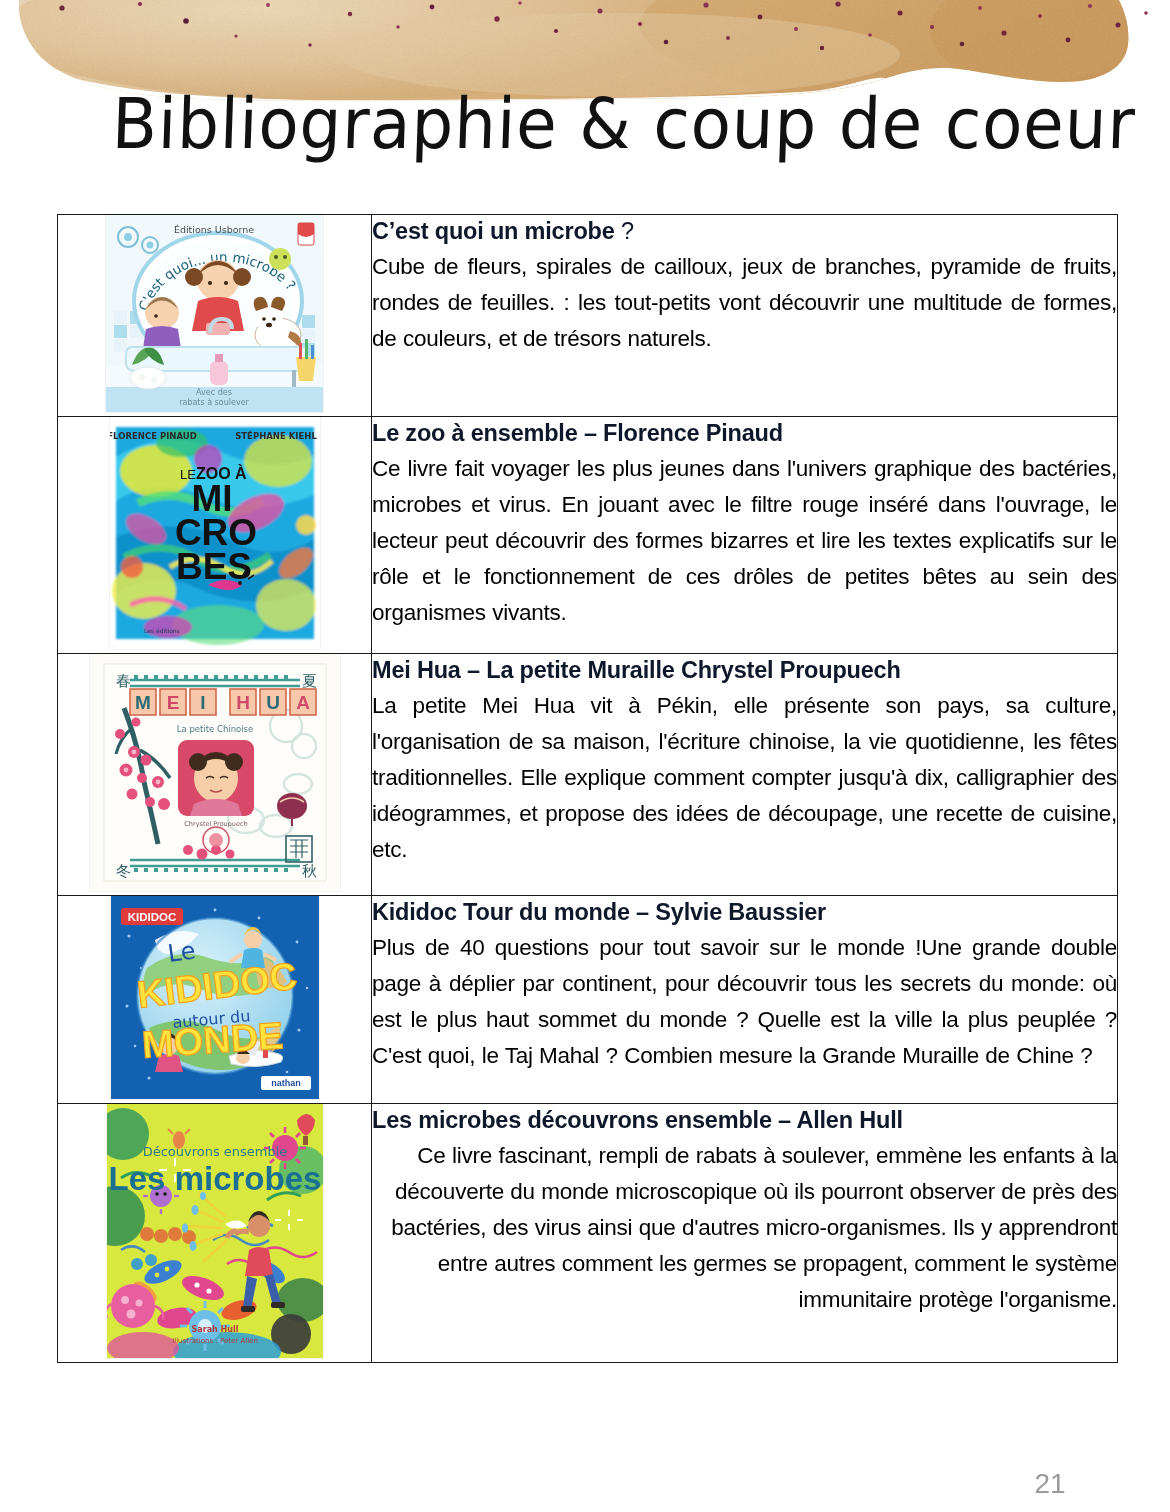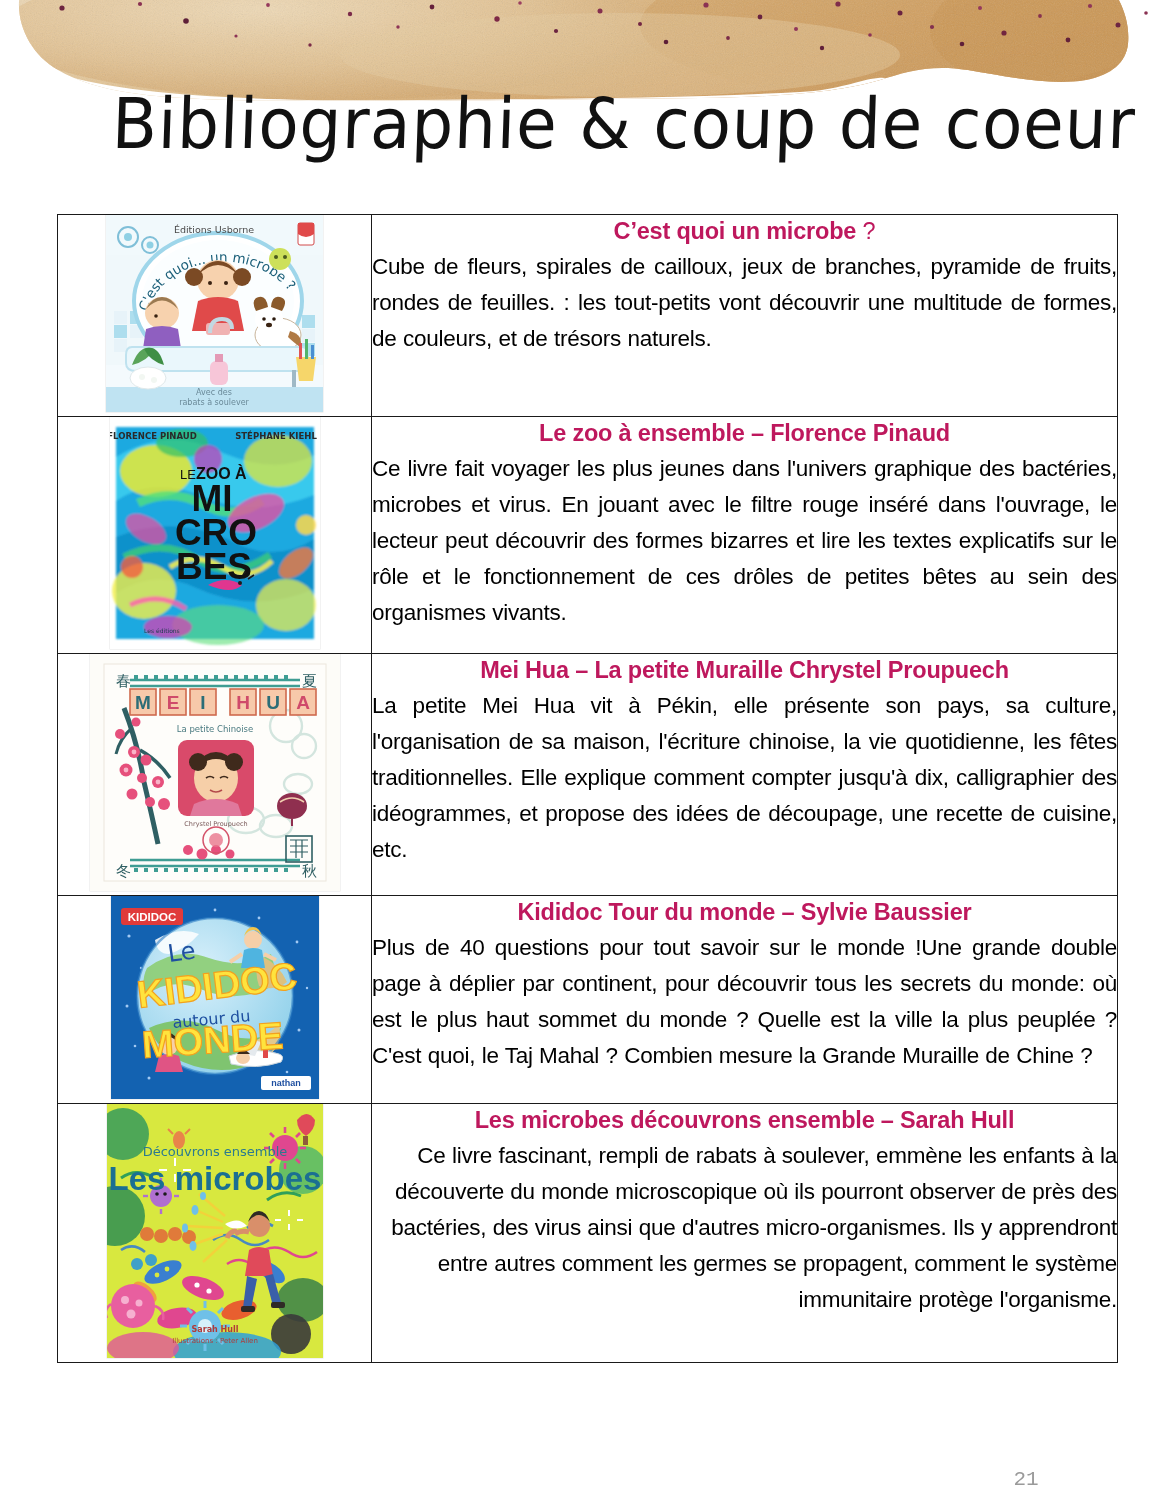--- a/index.html
+++ b/index.html
@@ -70,24 +70,23 @@
   td.text-cell {
     width: 745px;
     padding: 8px 6px 10px 12px;
   }
 
   .book-title {
     font-family: "Liberation Sans", sans-serif;
     font-weight: bold;
     font-size: 23.5px;
     line-height: 32px;
-    color: #be185d;
+    color: #0f172a;
     margin: 0 0 2px 0;
     letter-spacing: -0.2px;
-    text-align: center;
   }
   .book-title .light { font-weight: normal; }
 
   .book-desc {
     font-family: "Liberation Sans", sans-serif;
     font-size: 22.5px;
     line-height: 36px;
     color: #000000;
     margin: 0;
     text-align: justify;
@@ -102,26 +101,26 @@
     display: inline-block;
     position: relative;
     overflow: hidden;
     box-shadow: 0 0 0 0.5px rgba(0,0,0,0.10);
   }
   .cover svg { display: block; }
 
   
   #page-number {
     position: absolute;
-    left: 996px;
+    left: 1020px;
     top: 1468px;
     width: 60px;
     text-align: center;
-    font-family: Liberation Mono, monospace;
-    font-size: 21px;
+    font-family: Liberation Sans, sans-serif;
+    font-size: 28px;
     color: #9a9a9a;
   }
 </style>
 </head>
 <body>
 
 <div id="banner">
   <svg width="1170" height="105" viewBox="0 0 1170 105" xmlns="http://www.w3.org/2000/svg">
     <defs>
       <radialGradient id="wcA" cx="40%" cy="35%" r="75%">
@@ -773,21 +772,21 @@
 
           <text x="108" y="52" text-anchor="middle" font-family="'DejaVu Sans',sans-serif" font-size="13" fill="#2b7a8f">Découvrons ensemble</text>
           <text x="108" y="86" text-anchor="middle" font-family="'Liberation Sans',sans-serif" font-size="33" font-weight="bold" fill="#1b6f92">Les microbes</text>
 
           <text x="108" y="228" text-anchor="middle" font-family="'DejaVu Sans',sans-serif" font-size="8" font-weight="bold" fill="#b03a3a">Sarah Hull</text>
           <text x="108" y="239" text-anchor="middle" font-family="'DejaVu Sans',sans-serif" font-size="7" fill="#b03a3a">Illustrations : Peter Allen</text>
         </svg>
       </div>
     </td>
     <td class="text-cell">
-      <p class="book-title">Les microbes découvrons ensemble – Sarah Hull</p>
+      <p class="book-title">Les microbes découvrons ensemble – Allen Hull</p>
       <p class="book-desc flush">Ce livre fascinant, rempli de rabats à soulever, emmène les enfants à la découverte du monde microscopique où ils pourront observer de près des bactéries, des virus ainsi que d'autres micro-organismes. Ils y apprendront entre autres comment les germes se propagent, comment le système immunitaire protège l'organisme.</p>
     </td>
   </tr>
 
   </tbody>
 </table>
 
 <div id="page-number">21</div>
 
 </body></html>

